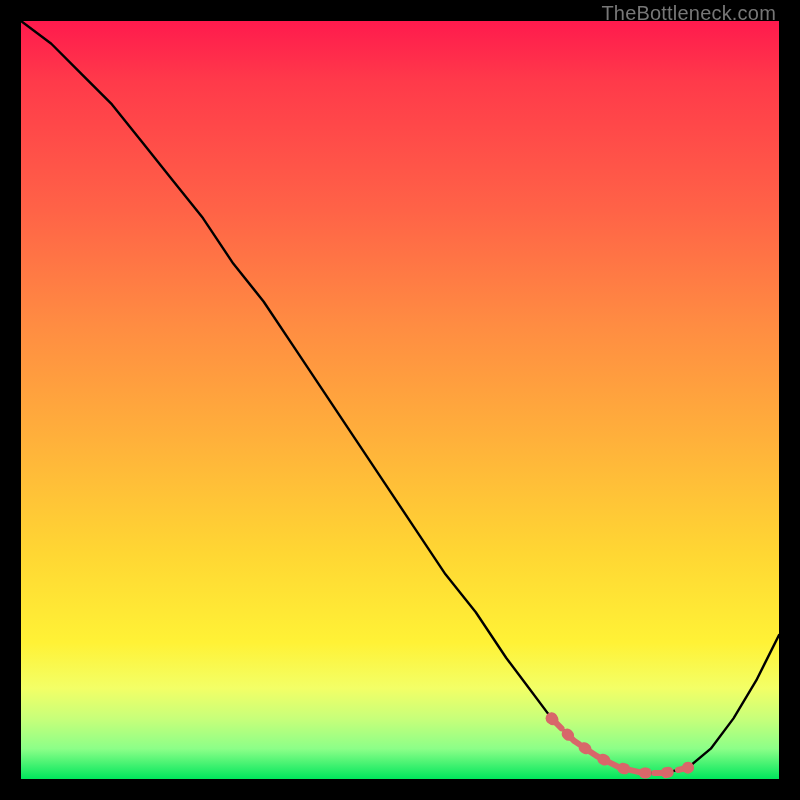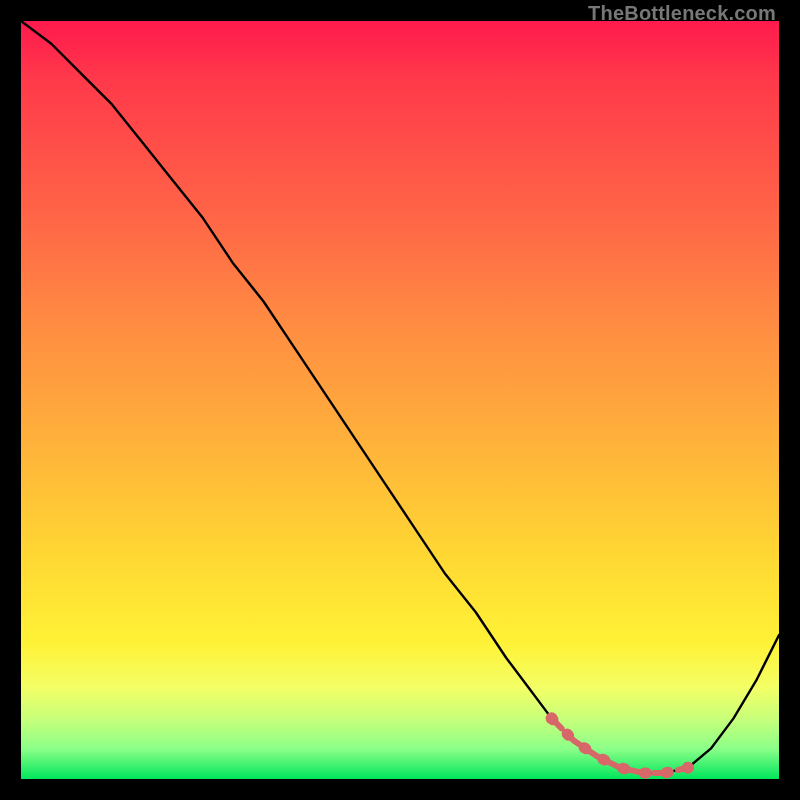--- a/index.html
+++ b/index.html
@@ -45,21 +45,21 @@
   .curve-svg {
     position: absolute;
     inset: 0;
   }
   .watermark {
     position: absolute;
     top: 2px;
     right: 24px;
     color: #777;
     font-size: 20px;
-    font-weight: 700;
+    font-weight: 400;
     letter-spacing: 0.2px;
     user-select: none;
   }
 </style>
 </head>
 <body>
 
 <div class="frame">
   <div class="plot-wrap">
     <div class="gradient"></div>

